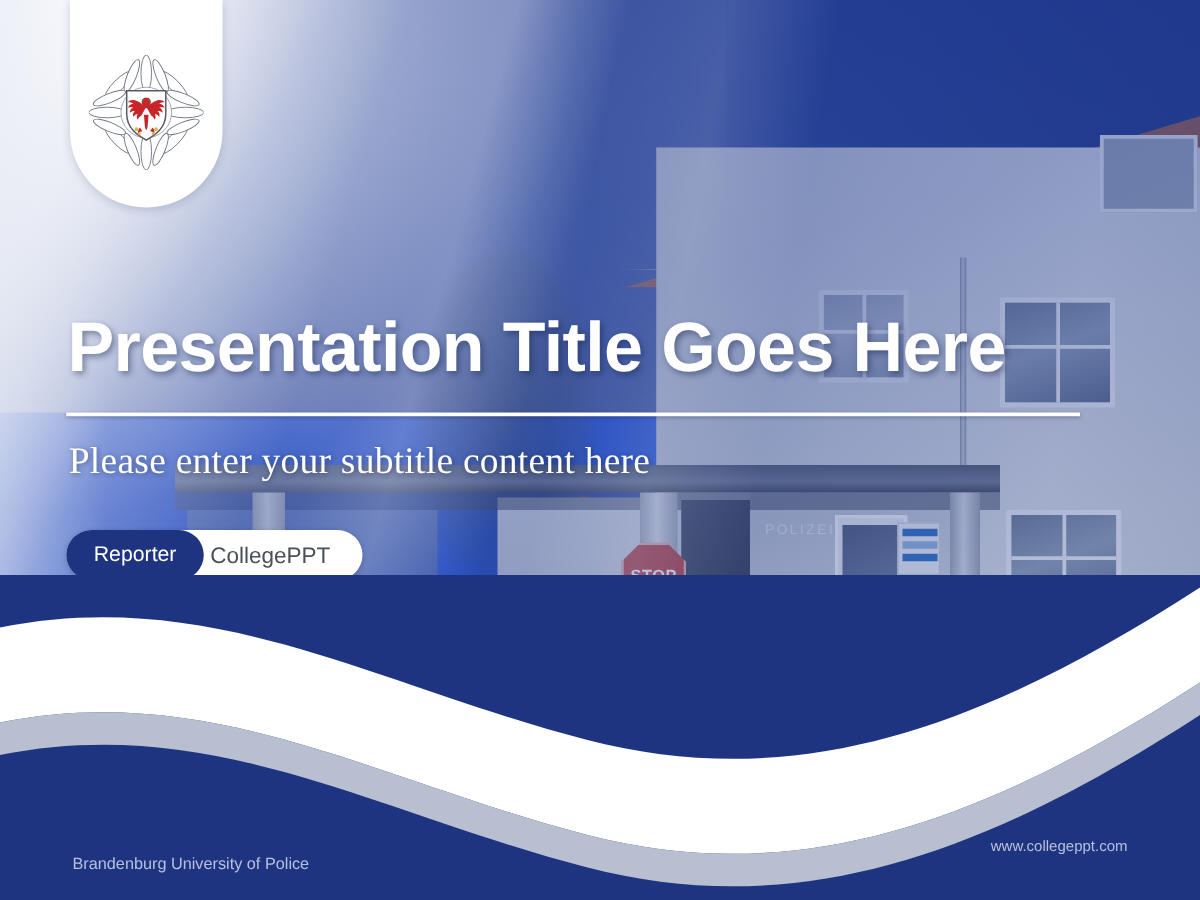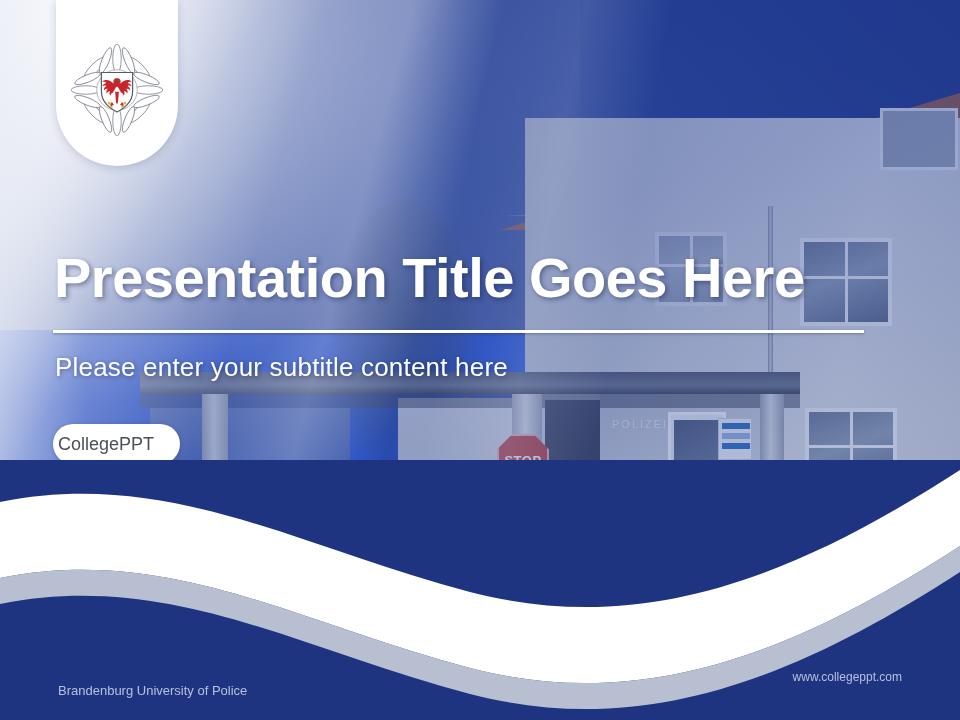--- a/index.html
+++ b/index.html
@@ -319,25 +319,25 @@
     position: absolute;
     left: 53px; top: 330px;
     width: 811px; height: 3px;
     background: #ffffff;
     box-shadow: 0 1px 3px rgba(18,30,72,.35);
   }
   .subtitle {
     position: absolute;
     left: 55px; top: 352px;
     color: #ffffff;
-    font-size: 26px;
+    font-size: 30px;
     font-weight: normal;
     letter-spacing: .2px;
     text-shadow: 1px 1px 4px rgba(18,30,72,.45);
-    font-family: Liberation Sans, sans-serif;
+    font-family: Liberation Serif, serif;
     text-align: center;
   }
 
   
   .pill {
     position: absolute;
     left: 53px; top: 424px;
     height: 40px;
     background: #ffffff;
     border-radius: 20px;
@@ -493,20 +493,21 @@
         <circle cx="52.6" cy="39.6" r="0.9"></circle>
       </g>
     </svg>
   </div>
 
   <div class="title">Presentation Title Goes Here</div>
   <div class="title-rule"></div>
   <div class="subtitle">Please enter your subtitle content here</div>
 
   <div class="pill">
+    <div class="pill-left">Reporter</div>
     <div class="pill-right">CollegePPT</div>
   </div>
 
   <div class="wave-wrap">
     <svg viewBox="0 0 960 260" preserveAspectRatio="none">
 
       <rect x="0" y="0" width="960" height="260" fill="#1f3480"></rect>
 
       <path d="M0 42 C170 8 300 88 470 132 C640 176 790 120 960 10 L960 86 C790 196 640 252 470 208 C300 164 170 84 0 118 Z" fill="#ffffff"></path>
 

